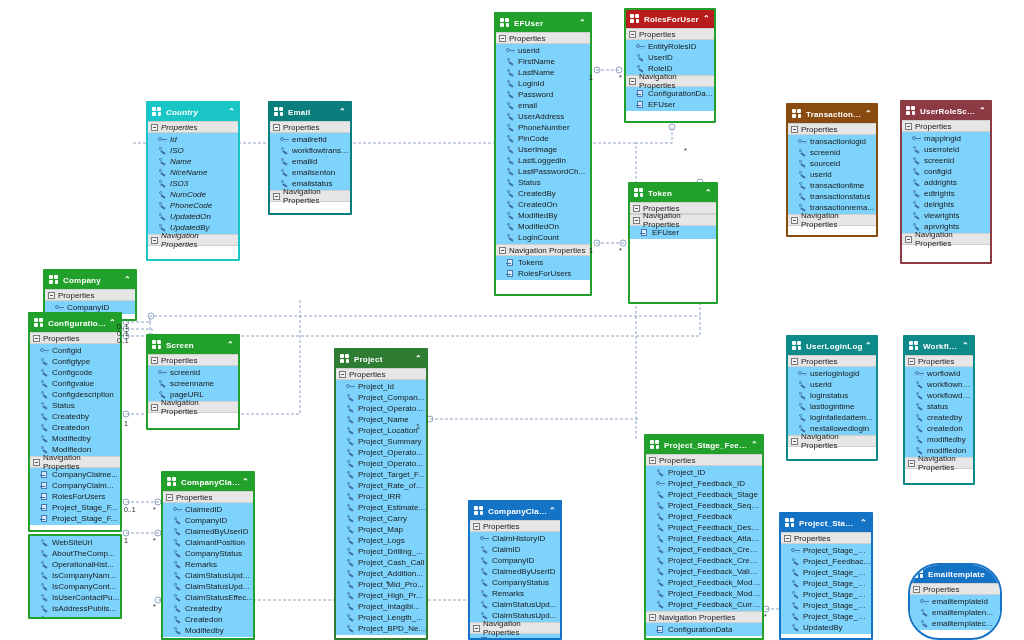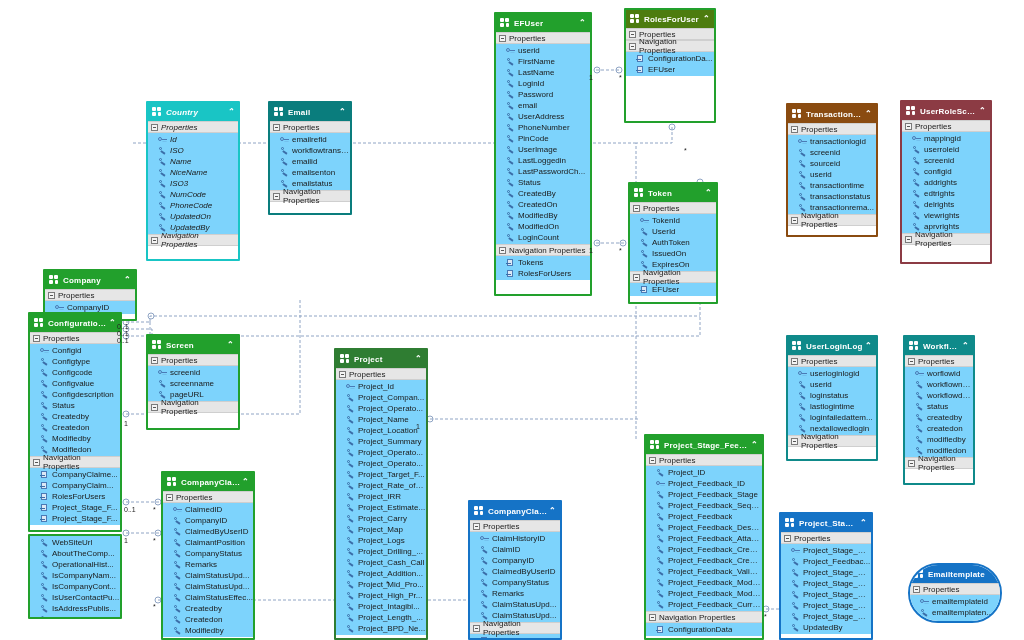--- a/index.html
+++ b/index.html
@@ -246,33 +246,47 @@
             <span class="pn">Tokens</span>
           </div>
           <div class="prow">
             <span class="ico nav"></span>
             <span class="pn">RolesForUsers</span>
           </div>
         </div>
         <div class="foot" style="background: rgb(34, 160, 44); height: 0px;"></div>
       </div>
       <div class="entity" style="left: 624px; top: 8px; width: 92px; height: 115px; border-color: rgb(34, 160, 44);">
-        <div class="hdr" style="background:#4d7c0f">
+        <div class="hdr" style="background:#b91c1c">
           <span class="ent-ico">
             <i class="a"></i>
             <i class="b"></i>
             <i class="c"></i>
             <i class="d"></i>
           </span>
           <span class="title">RolesForUser</span>
           <span class="chev">⌃</span>
         </div>
         <div class="sect">
           <span class="sq"></span>
           <span>Properties</span>
+        </div>
+        <div class="plist">
+          <div class="prow">
+            <span class="ico key"></span>
+            <span class="pn">EntityRolesID</span>
+          </div>
+          <div class="prow">
+            <span class="ico prop"></span>
+            <span class="pn">UserID</span>
+          </div>
+          <div class="prow">
+            <span class="ico prop"></span>
+            <span class="pn">RoleID</span>
+          </div>
         </div>
         <div class="sect">
           <span class="sq"></span>
           <span>Navigation Properties</span>
         </div>
         <div class="plist">
           <div class="prow">
             <span class="ico nav"></span>
             <span class="pn">ConfigurationDa...</span>
           </div>
@@ -291,42 +305,20 @@
             <i class="c"></i>
             <i class="d"></i>
           </span>
           <span class="title">Token</span>
           <span class="chev">⌃</span>
         </div>
         <div class="sect">
           <span class="sq"></span>
           <span>Properties</span>
         </div>
-        <div class="plist">
-          <div class="prow">
-            <span class="ico key"></span>
-            <span class="pn">TokenId</span>
-          </div>
-          <div class="prow">
-            <span class="ico prop"></span>
-            <span class="pn">UserId</span>
-          </div>
-          <div class="prow">
-            <span class="ico prop"></span>
-            <span class="pn">AuthToken</span>
-          </div>
-          <div class="prow">
-            <span class="ico prop"></span>
-            <span class="pn">IssuedOn</span>
-          </div>
-          <div class="prow">
-            <span class="ico prop"></span>
-            <span class="pn">ExpiresOn</span>
-          </div>
-        </div>
         <div class="sect">
           <span class="sq"></span>
           <span>Navigation Properties</span>
         </div>
         <div class="plist">
           <div class="prow">
             <span class="ico nav"></span>
             <span class="pn">EFUser</span>
           </div>
         </div>
@@ -1193,21 +1185,21 @@
             <span class="ico prop"></span>
             <span class="pn">Project_Stage_At...</span>
           </div>
           <div class="prow">
             <span class="ico prop"></span>
             <span class="pn">UpdatedBy</span>
           </div>
         </div>
         <div class="foot" style="background: rgb(21, 115, 198); height: 0px;"></div>
       </div>
-      <div class="entity" style="left: 908px; top: 563px; width: 94px; height: 60px; border-color: rgb(21, 115, 198); border-radius: 31px;">
+      <div class="entity" style="left: 908px; top: 563px; width: 94px; height: 77px; border-color: rgb(21, 115, 198); border-radius: 31px;">
         <div class="hdr" style="background:#1573c6">
           <span class="ent-ico">
             <i class="a"></i>
             <i class="b"></i>
             <i class="c"></i>
             <i class="d"></i>
           </span>
           <span class="title">Emailtemplate</span>
           <span class="chev">⌃</span>
         </div>

